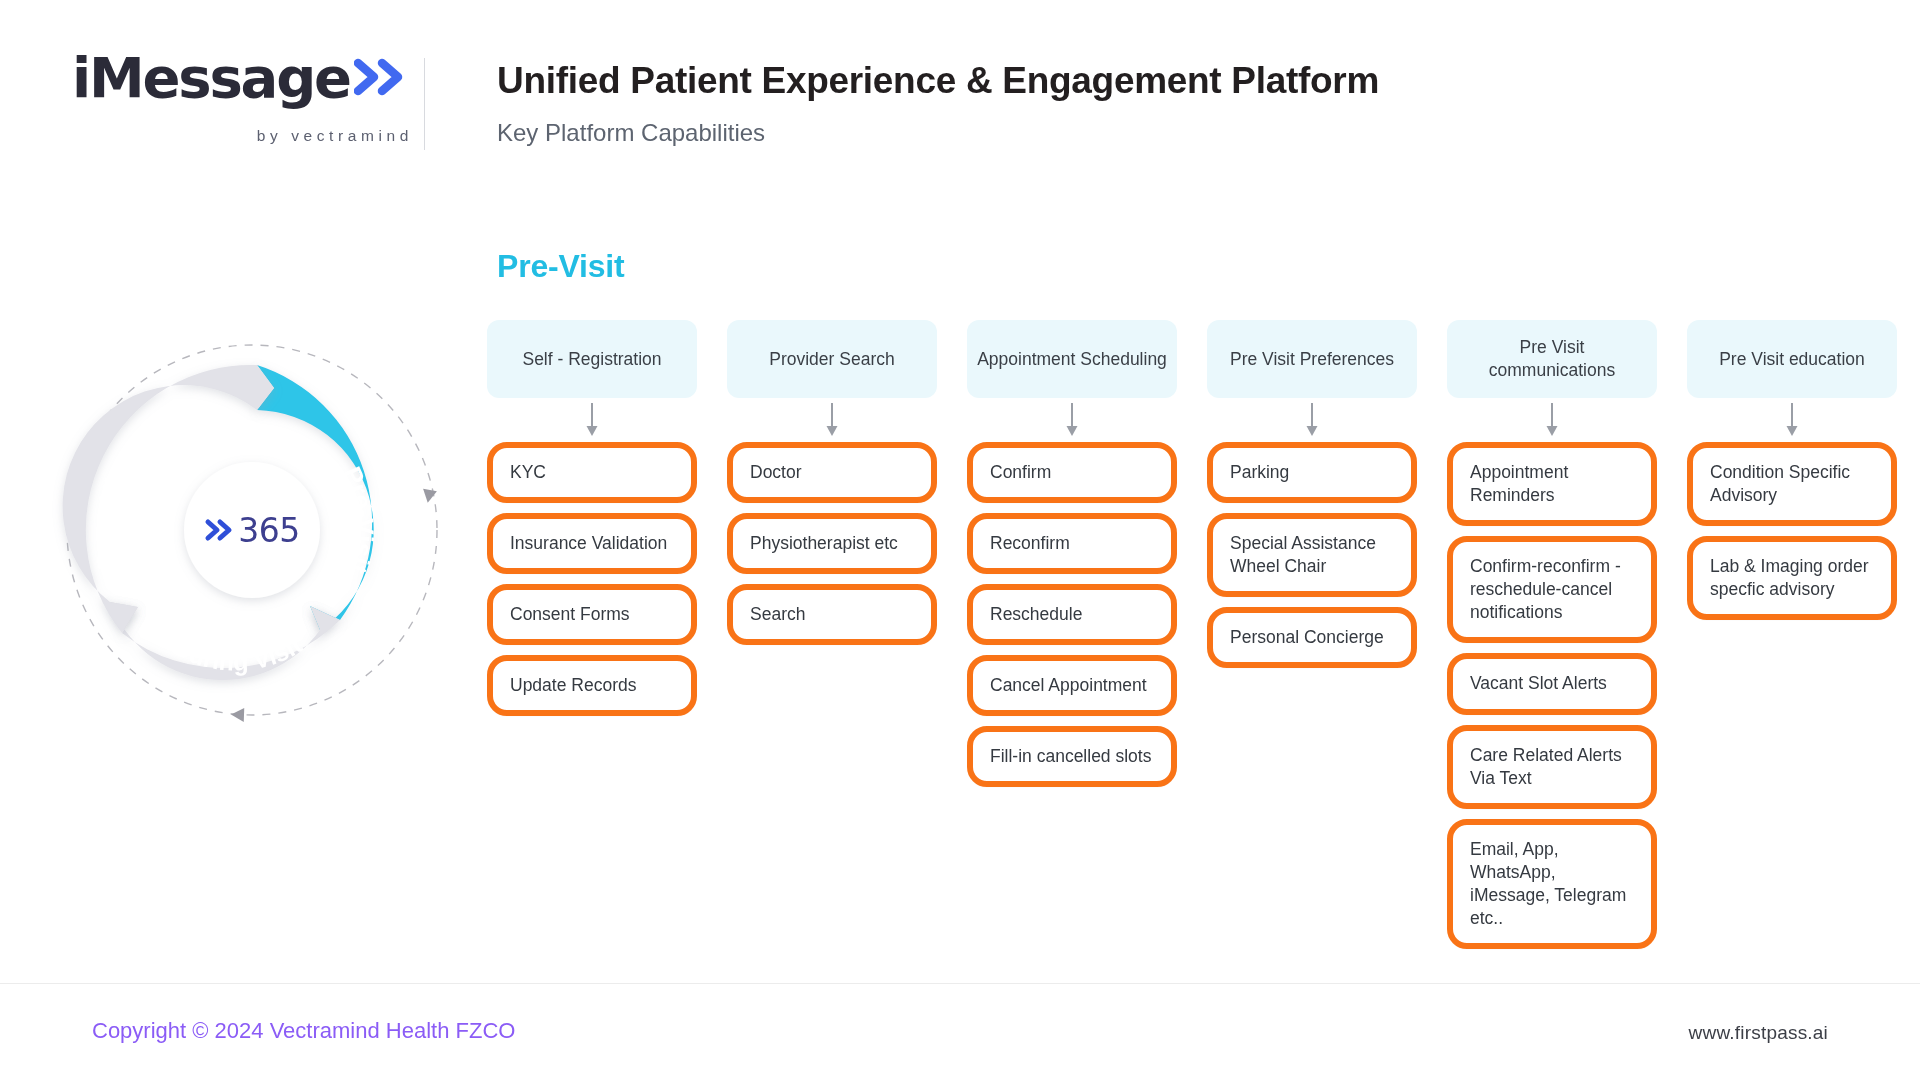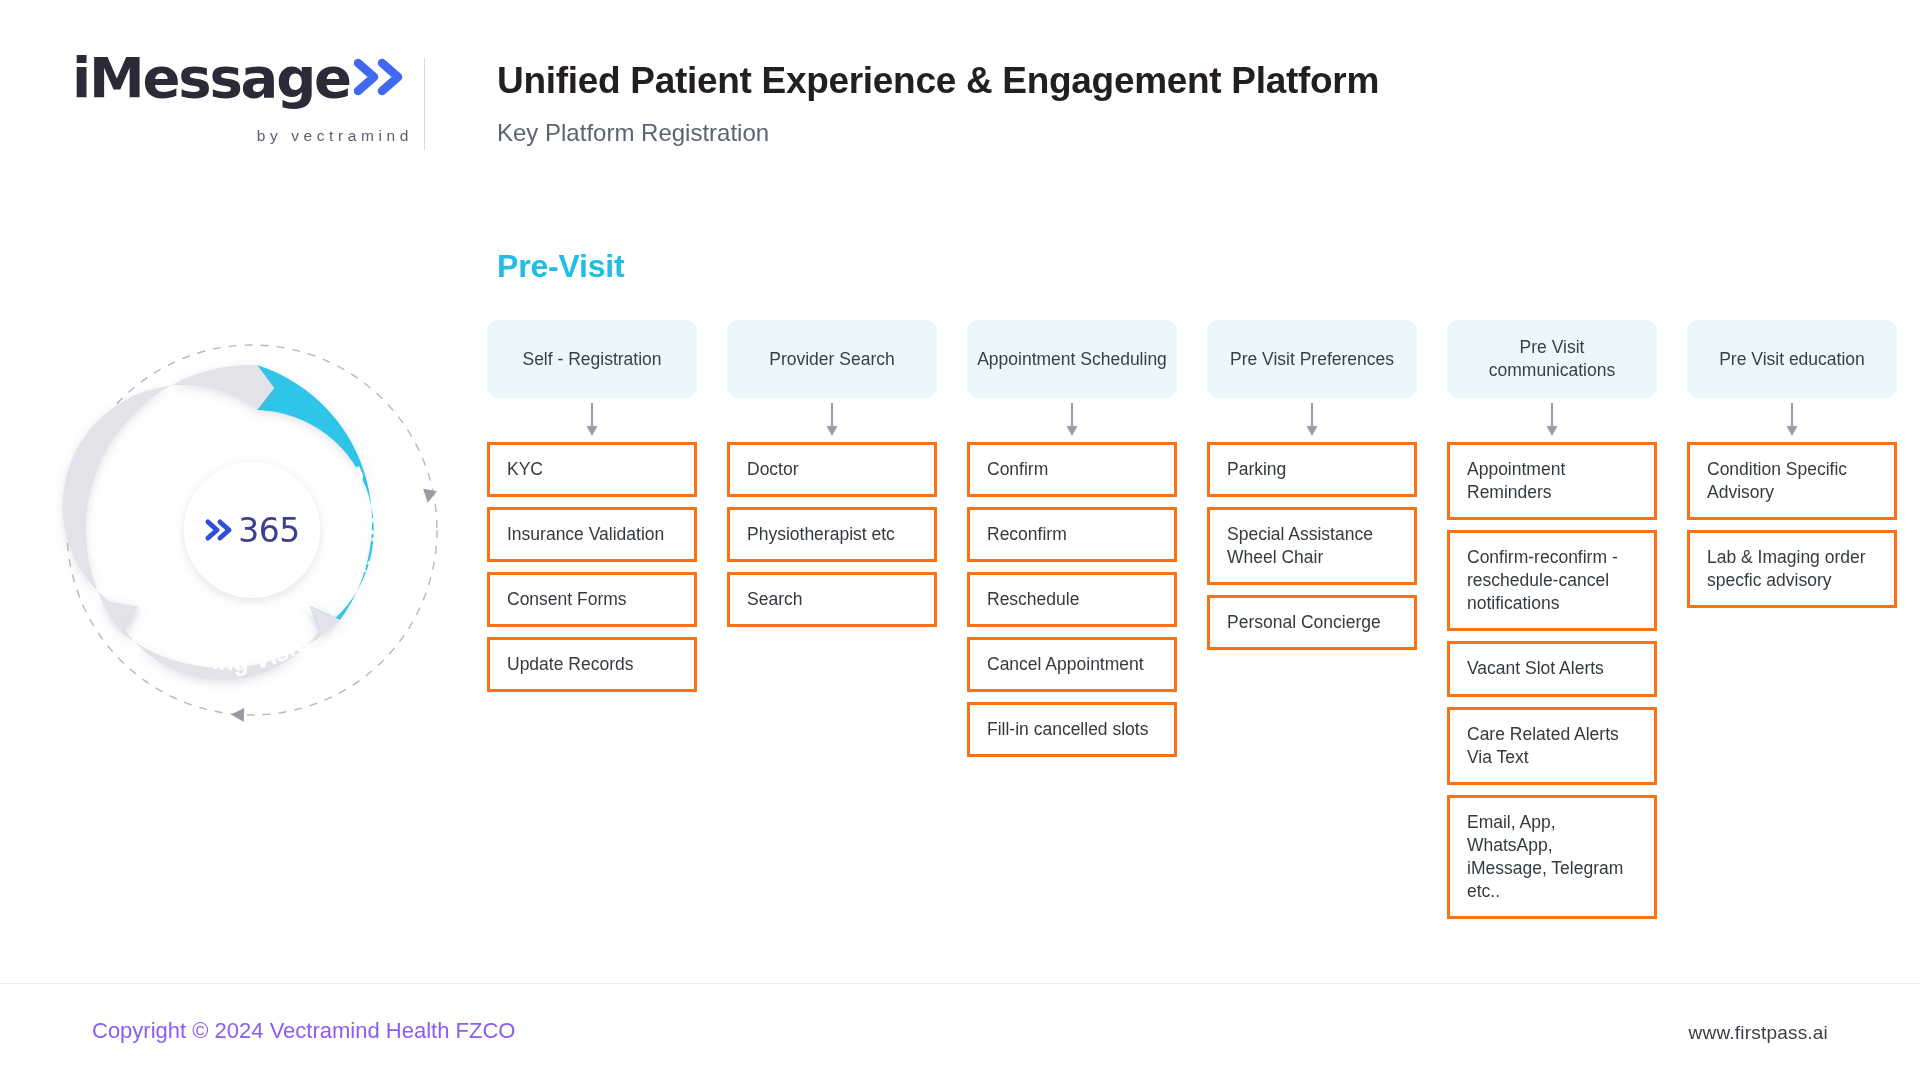--- a/index.html
+++ b/index.html
@@ -67,21 +67,21 @@
   .col-head {
     background: #EAF8FC; border-radius: 12px;
     min-height: 78px; display: flex; align-items: center; justify-content: center;
     text-align: center; padding: 8px 10px;
     font-size: 17.5px; color: #3a3f46; line-height: 1.3;
   }
   .arrow-wrap {
     height: 44px; display: flex; align-items: center; justify-content: center;
   }
   .card {
-    border: 3px solid #f97316; border-radius: 0;
+    border: 6px solid #f97316; border-radius: 20px;
     background: #fff; padding: 13px 17px;
     font-size: 17.5px; color: #353a41; line-height: 1.32;
     margin-bottom: 10px; min-height: 48px;
     display: flex; align-items: center;
     box-shadow: 0 1px 1px rgba(0,0,0,0.015);
   }
   .card span { display: block; }
 
   
   .footer-line {
@@ -114,21 +114,21 @@
           </svg>
         </span>
       </div>
       <div class="logo-sub">by vectramind</div>
     </div>
 
     <div class="header-divider"></div>
 
     <div class="title-block">
       <div class="main-title">Unified Patient Experience &amp; Engagement Platform</div>
-      <div class="sub-title">Key Platform Registration</div>
+      <div class="sub-title">Key Platform Capabilities</div>
     </div>
   </div>
 
   <div class="wheel">
     <svg width="400" height="400" viewBox="0 0 400 400">
       <defs>
         <filter id="sh" x="-40%" y="-40%" width="180%" height="180%">
           <feDropShadow dx="0" dy="3" stdDeviation="5" flood-color="#9aa0ad" flood-opacity="0.30"></feDropShadow>
         </filter>
       </defs>

